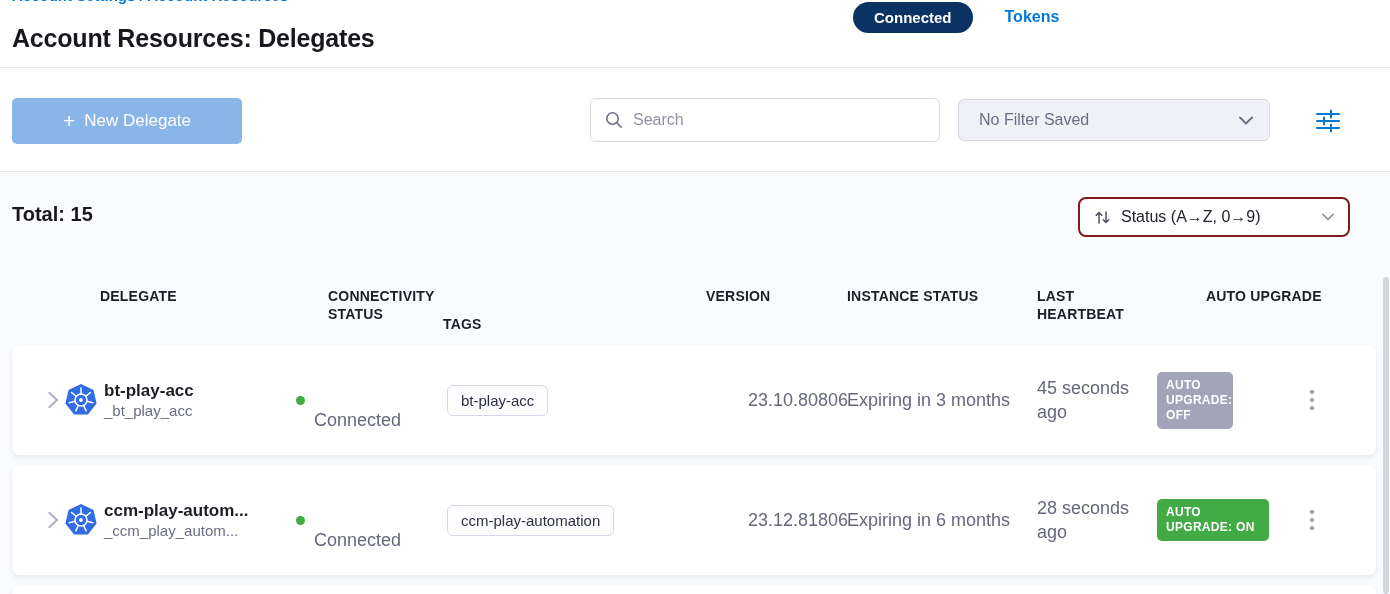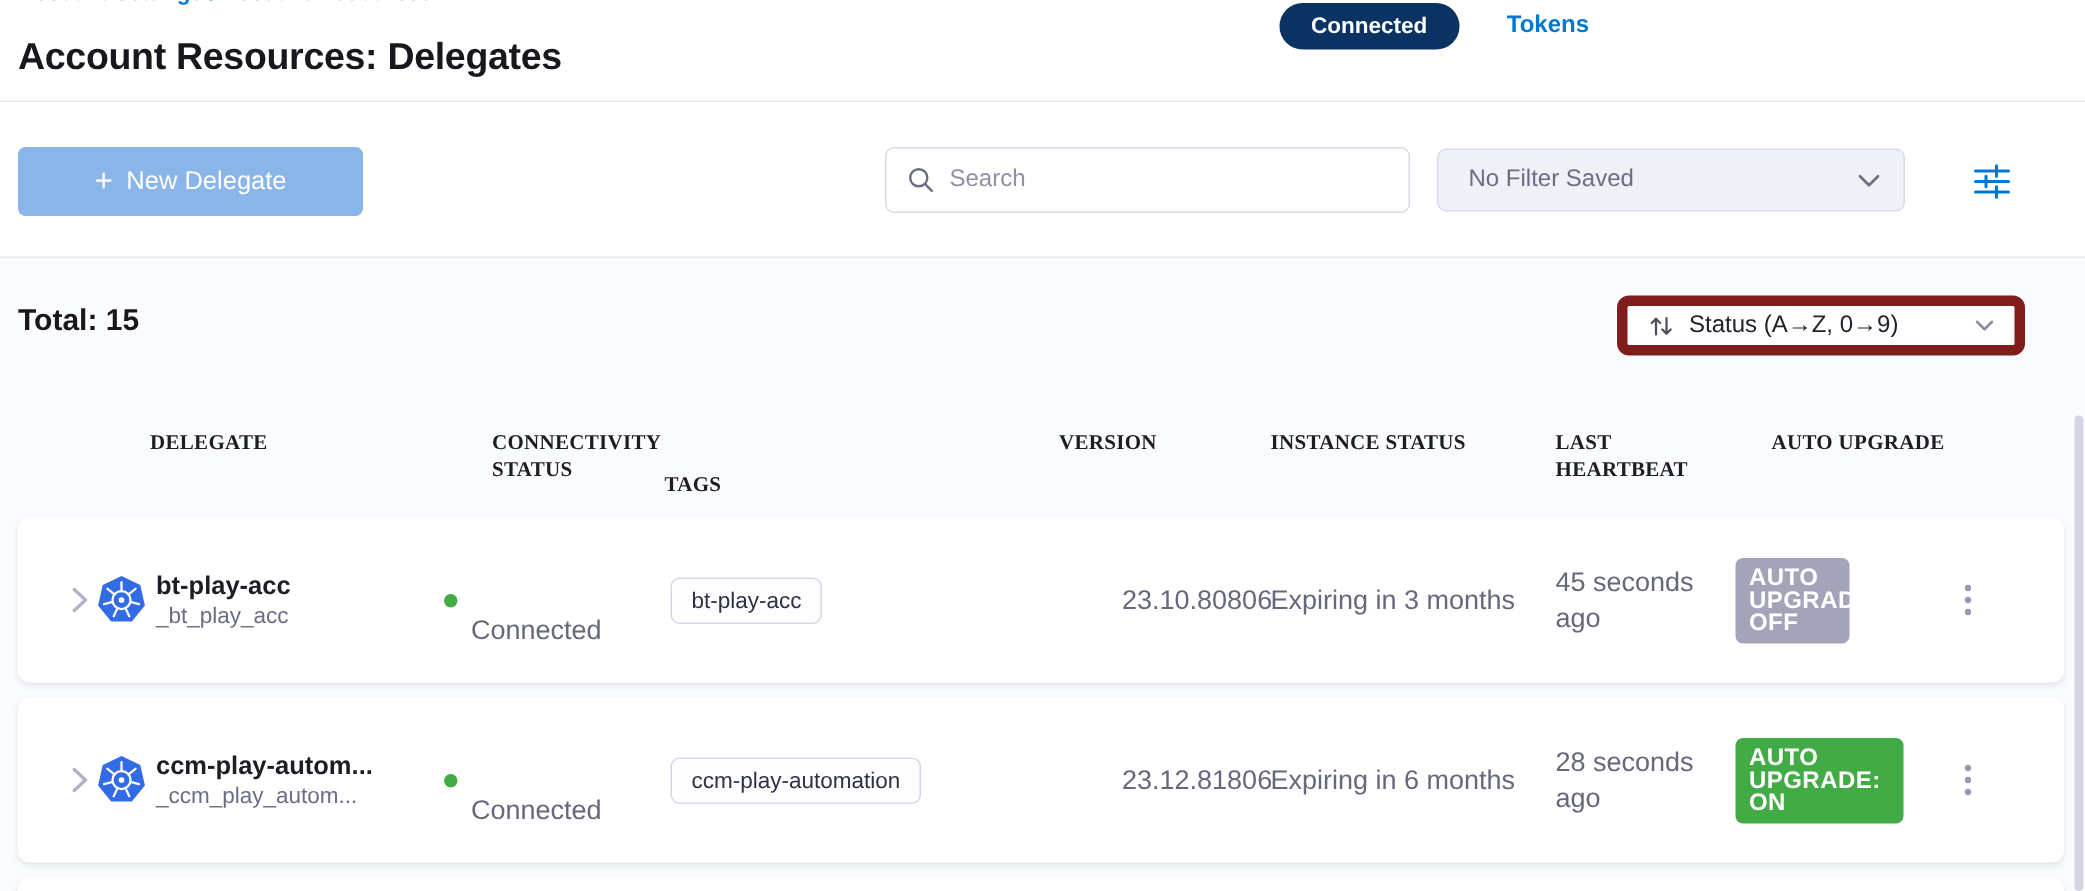--- a/index.html
+++ b/index.html
@@ -41,34 +41,34 @@
 
   .sliders-btn { position:absolute; left:1314px; top:107px; width:28px; height:28px; cursor:pointer;
     display:flex; align-items:center; justify-content:center; background:transparent; border:none; }
 
   
   .content-bg { position:absolute; top:172px; left:0; right:0; bottom:0; background:#fafbfe; }
 
   .total-label { position:absolute; left:12px; top:203px; font-size:20px; font-weight:700; color:#17171d; }
 
   .sort-select { position:absolute; left:1078px; top:197px; width:272px; height:40px; background:#fff;
-    border:7px solid #7f1d1d; border-radius:8px; display:flex; align-items:center; padding:0 14px;
+    border:2px solid #7f1d1d; border-radius:8px; display:flex; align-items:center; padding:0 14px;
     gap:10px; cursor:pointer; }
   .sort-select .value { flex:1; font-size:16px; color:#22222c; white-space:nowrap; }
 
   
   .th { position:absolute; top:287px; font-size:14px; font-weight:700; color:#1d1d26;
-    letter-spacing:0.2px; line-height:18px;font-family:Liberation Serif, serif; }
+    letter-spacing:0.2px; line-height:18px; }
   .th.h1 { left:100px; }
   .th.h2 { left:292px; width:135px;margin-left:36px; }
   .th.h3 { left:443px;margin-top:28px; }
   .th.h4 { left:706px; }
   .th.h5 { left:847px; }
   .th.h6 { left:1037px; width:105px; }
-  .th.h7 { left:1181px; }
+  .th.h7 { left:1206px; }
 
   
   .row-card { position:absolute; left:12px; width:1364px; height:110px; background:#ffffff;
     border-radius:8px; box-shadow:0 2px 4px rgba(96,97,112,0.14); cursor:pointer; }
   .col { position:absolute; top:0; bottom:0; display:flex; align-items:center; }
 
   .col-expander { left:36px; }
   .col-k8s { left:52px; }
   .col-name { left:92px; flex-direction:column; justify-content:center; align-items:flex-start; }
   .delegate-name { font-size:17px; font-weight:700; color:#1d1d25; line-height:21px; }
@@ -80,21 +80,21 @@
 
   .col-tags { left:435px; }
   .tag-chip { border:1px solid #d4d7ea; background:#fdfdff; border-radius:6px; padding:6px 13px;
     font-size:15px; color:#2e3142; white-space:nowrap; }
 
   .col-version { left:736px; font-size:18px; color:#66687c; }
   .col-instance { left:835px; font-size:18px; color:#66687c; white-space:nowrap; }
   .col-heartbeat { left:1025px; width:118px; font-size:18px; color:#66687c; line-height:24px; }
 
   .col-badge { left:1145px; }
-  .badge { border-radius:5px; color:#ffffff; font-size:16px; font-weight:700;
+  .badge { border-radius:5px; color:#ffffff; font-size:12px; font-weight:700;
     letter-spacing:0.3px; line-height:15px; padding:6px 9px; }
   .badge.off { background:#a3a4ba; width:76px; }
   .badge.on  { background:#42ab45; width:112px; }
 
   .col-menu { left:1293px; }
   .dots-btn { background:none; border:none; cursor:pointer; padding:4px; display:flex; }
 
   .scrollbar { position:absolute; right:1px; top:277px; bottom:0; width:6px; background:#d4d5de;
     border-radius:3px; }
 </style>

